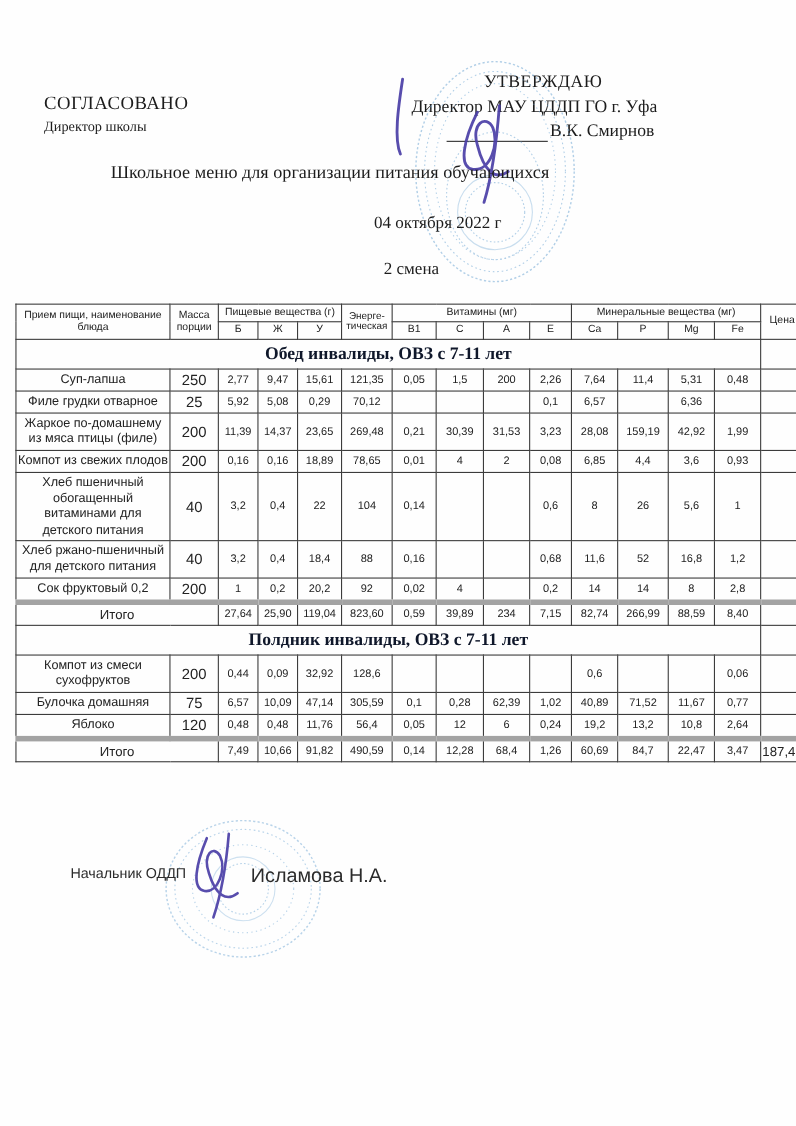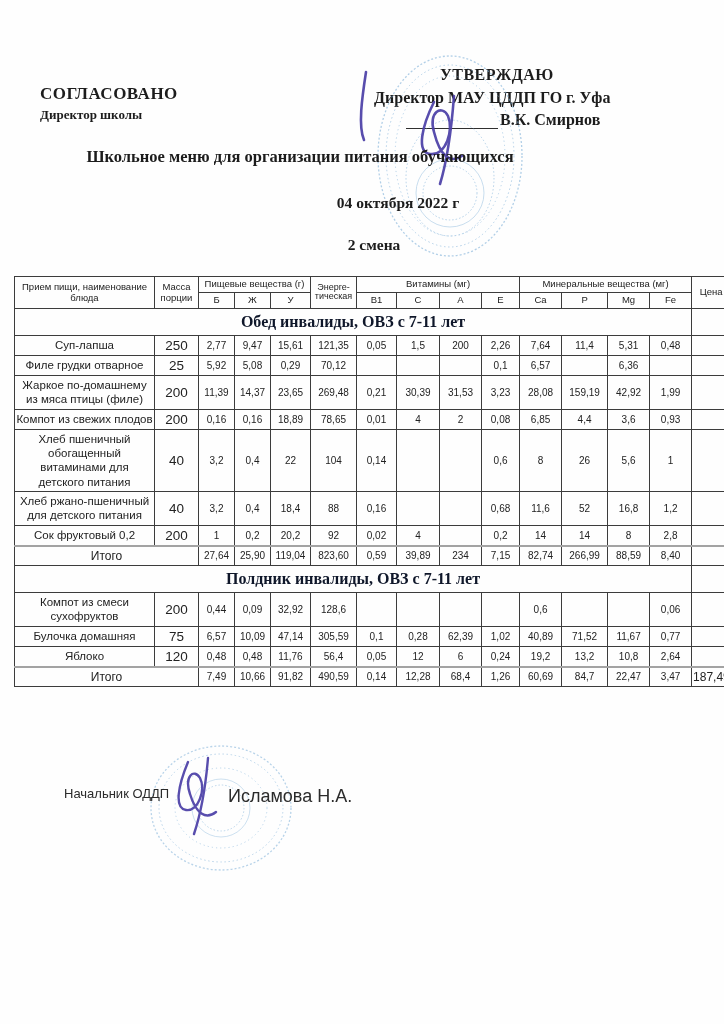--- a/index.html
+++ b/index.html
@@ -3,21 +3,21 @@
 <meta charset="utf-8">
 <style>
   html,body{margin:0;padding:0;}
   body{
     width:724px;height:1024px;position:relative;
     background:#fefefe;color:#222;
     font-family:"Liberation Sans",sans-serif;
     overflow:hidden;
   }
   .abs{position:absolute;}
-  .serif-bold{font-family:"Liberation Serif",serif;font-weight:bold;color:#1c1c1c;}
+  .serif-bold{font-family:"Liberation Serif",serif;font-weight:normal;color:#1c1c1c;}
   
   .agree-1{left:40px;top:84px;font-size:17px;letter-spacing:.5px;}
   .agree-2{left:40px;top:107px;font-size:13px;}
   .appr-1{left:440px;top:66px;font-size:16px;letter-spacing:.5px;}
   .appr-2{left:374px;top:89px;font-size:16px;}
   .appr-3{left:500px;top:111px;font-size:16px;}
   .sig-line{left:406px;top:110px;width:92px;height:18px;border-bottom:1.5px solid #2f2f2f;}
   .doc-title{left:0;top:147px;width:600px;text-align:center;font-size:16.5px;}
   .doc-date{left:0;top:194px;width:724px;text-align:center;font-size:15.5px;padding-left:36px;}
   .doc-shift{left:12px;top:236px;width:724px;text-align:center;font-size:15.5px;}
@@ -37,21 +37,21 @@
   th.group,th.sub{font-size:9.5px;color:#2e2e2e;line-height:1.15;}
   th.dish-h,th.mass-h{font-size:9.5px;line-height:1.2;}
   th.energy-h{font-size:9px;line-height:1.1;word-break:break-word;}
   td.name-cell{text-align:left;padding:2px 4px;font-size:11.5px;line-height:1.25;}
   td.mass-cell{font-size:13.5px;}
   td.num-cell{font-size:10px;}
   tr.section-row td{
     font-family:"Liberation Serif",serif;font-weight:bold;
     font-size:16px;color:#0f172a;padding:4px 2px;
   }
-  tr.total-row td{border-top:2px solid #a3a3a3;margin-top:40px;}
+  tr.total-row td{border-top:5px solid #a3a3a3;margin-top:40px;}
   td.total-label{text-align:left;font-weight:bold;font-size:12px;padding:2px 4px;}
   td.price-cell{font-size:10.5px;}
   td.grand-total{font-weight:bold;font-size:12px;}
   
   .foot-pos{left:64px;top:786px;font-size:13px;color:#2b2b2b;}
   .foot-name{left:228px;top:786px;font-size:18px;color:#2b2b2b;}
   
   .stamp,.signature{pointer-events:none;}
 </style>
 </head>

